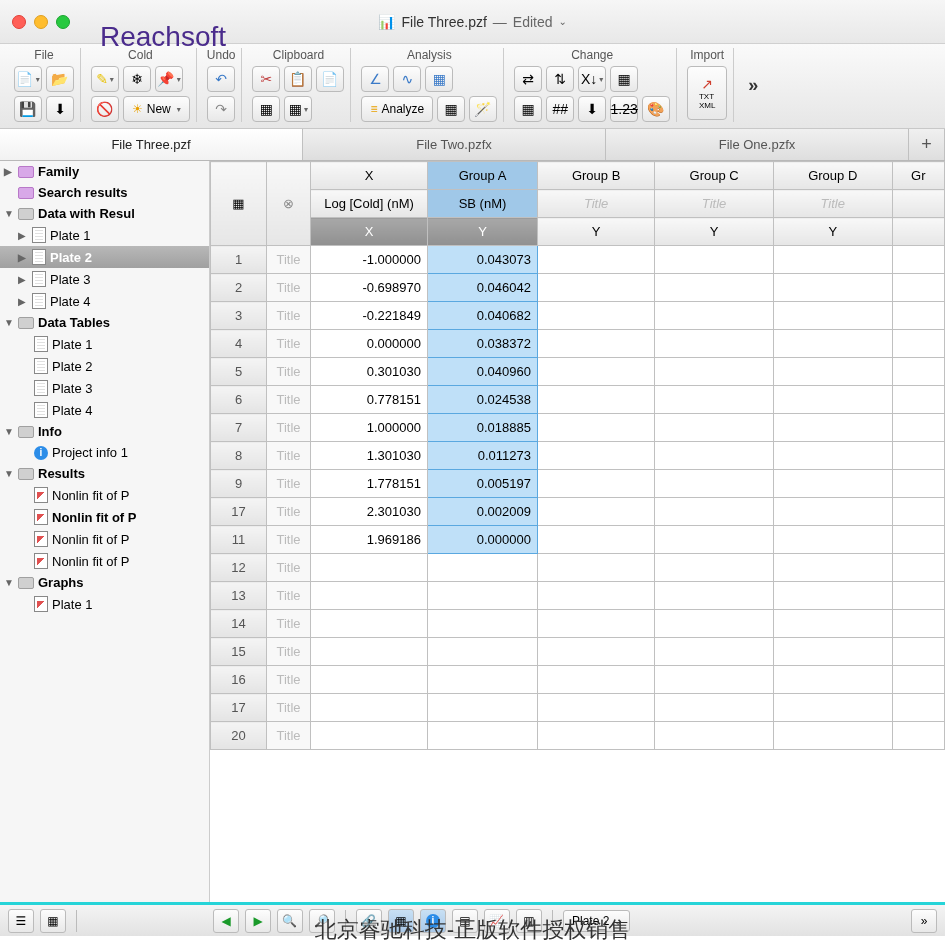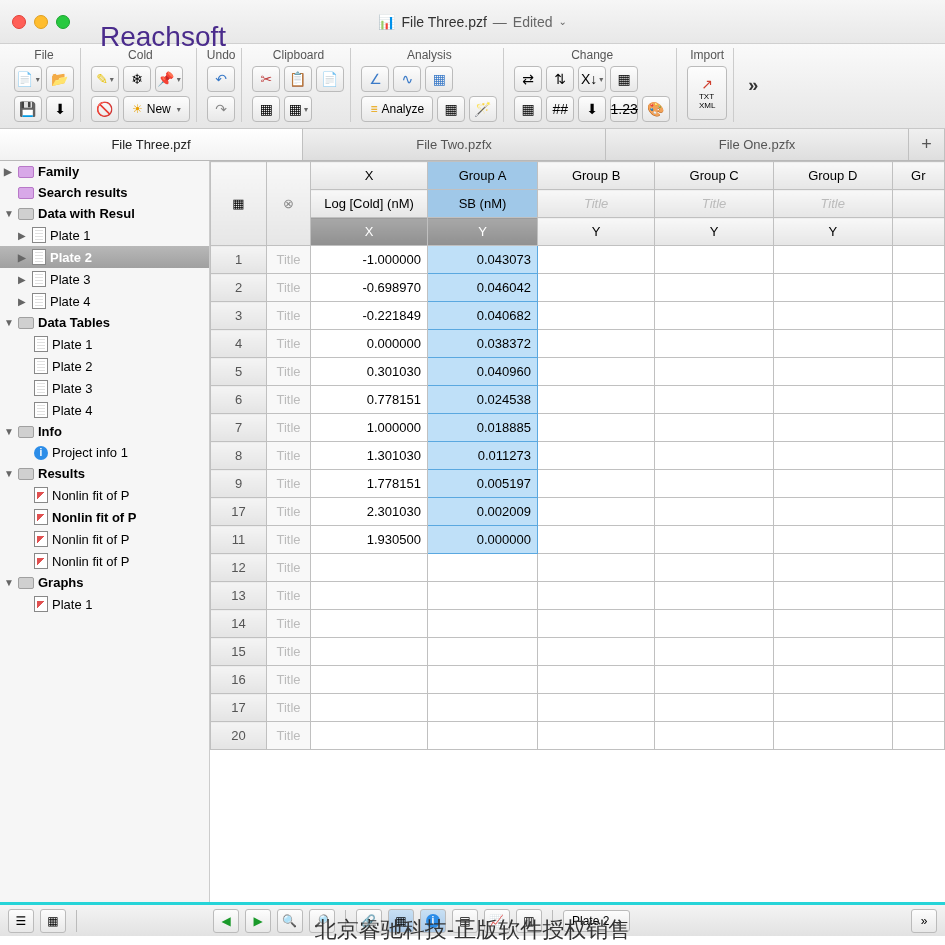--- a/index.html
+++ b/index.html
@@ -444,21 +444,21 @@
     <td class="xcol">2.301030</td>
     <td class="ycol selcol">0.002009</td>
     <td></td>
             <td></td>
             <td></td>
             <td></td>
           </tr>
           <tr>
     <td class="rownum">11</td>
     <td class="rowtitle">Title</td>
-    <td class="xcol">1.930500</td>
+    <td class="xcol">1.969186</td>
     <td class="ycol selcol">0.000000</td>
     <td></td>
             <td></td>
             <td></td>
             <td></td>
           </tr>
           <tr>
     <td class="rownum">12</td>
     <td class="rowtitle">Title</td>
     <td class="xcol"></td>

